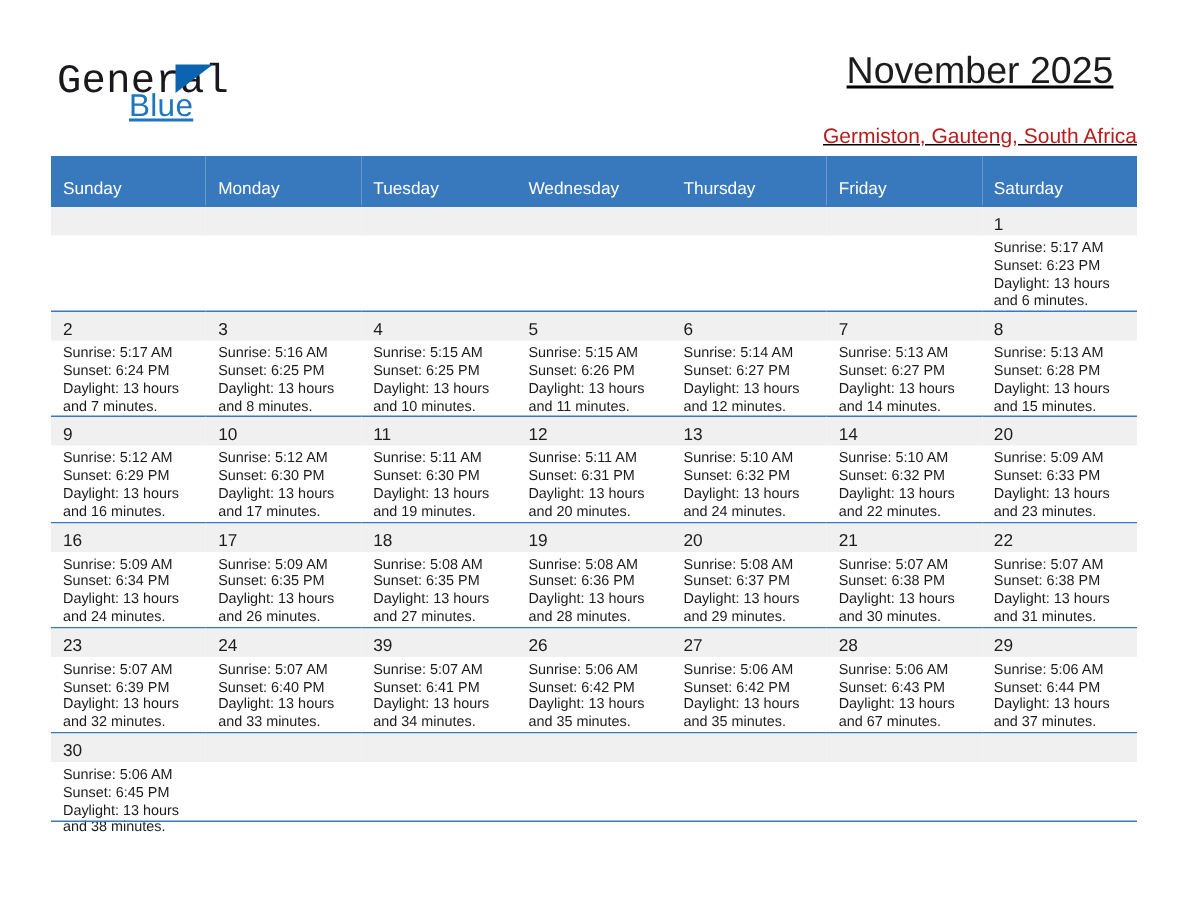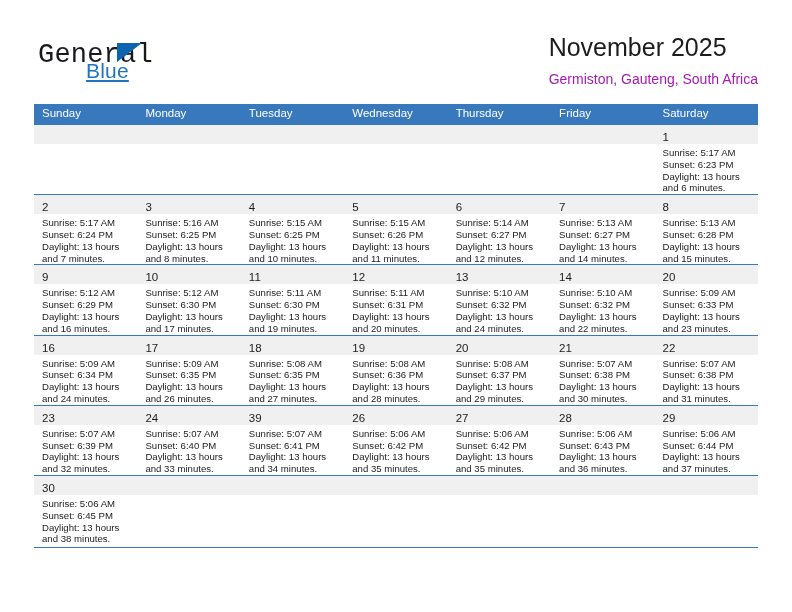--- a/index.html
+++ b/index.html
@@ -62,53 +62,54 @@
     width: 0;
     height: 0;
     border-left: 25px solid #0c64b0;
     border-bottom: 19px solid transparent;
   }
 
   .title-block {
     position: absolute;
     right: 34px;
     top: 32px;
-    text-align: left;
+    text-align: center;
+    text-decoration: underline;
   }
   .cal-title {
     font-size: 25px;
     color: #1c1c1c;
     font-weight: normal;
     line-height: 30px;
     white-space: nowrap;
   }
   .cal-subtitle {
-    margin-top: 9px;
+    margin-top: 20px;
     font-size: 14px;
-    color: #a21caf;
+    color: #b91c1c;
     line-height: 17px;
     white-space: nowrap;
   }
 
   
   .calendar {
     position: absolute;
     left: 34px;
     top: 104px;
     width: 724px;
     border-collapse: collapse;
     table-layout: fixed;
   }
   .calendar th {
     background: #3878bc;
     color: #ffffff;
     font-size: 11.5px;
     font-weight: normal;
     text-align: left;
-    padding: 3px 0 5px 8px;
+    padding: 16px 0 5px 8px;
     height: 12px;
     border: none;
   }
   .calendar td {
     width: 103.4px;
     height: 60px;
     vertical-align: top;
     padding: 0;
     border-top: 1px solid #3878bc;
     border-bottom: none;
@@ -523,21 +524,21 @@
               </div>
             </div>
           </td>
           <td>
             <div class="cell-inner">
               <div class="daynum-bar"><span class="daynum">28</span></div>
               <div class="cell-lines">
                 <div class="cell-line">Sunrise: 5:06 AM</div>
                 <div class="cell-line">Sunset: 6:43 PM</div>
                 <div class="cell-line">Daylight: 13 hours</div>
-                <div class="cell-line">and 36 minutes.</div>
+                <div class="cell-line">and 67 minutes.</div>
               </div>
             </div>
           </td>
           <td>
             <div class="cell-inner">
               <div class="daynum-bar"><span class="daynum">29</span></div>
               <div class="cell-lines">
                 <div class="cell-line">Sunrise: 5:06 AM</div>
                 <div class="cell-line">Sunset: 6:44 PM</div>
                 <div class="cell-line">Daylight: 13 hours</div>

